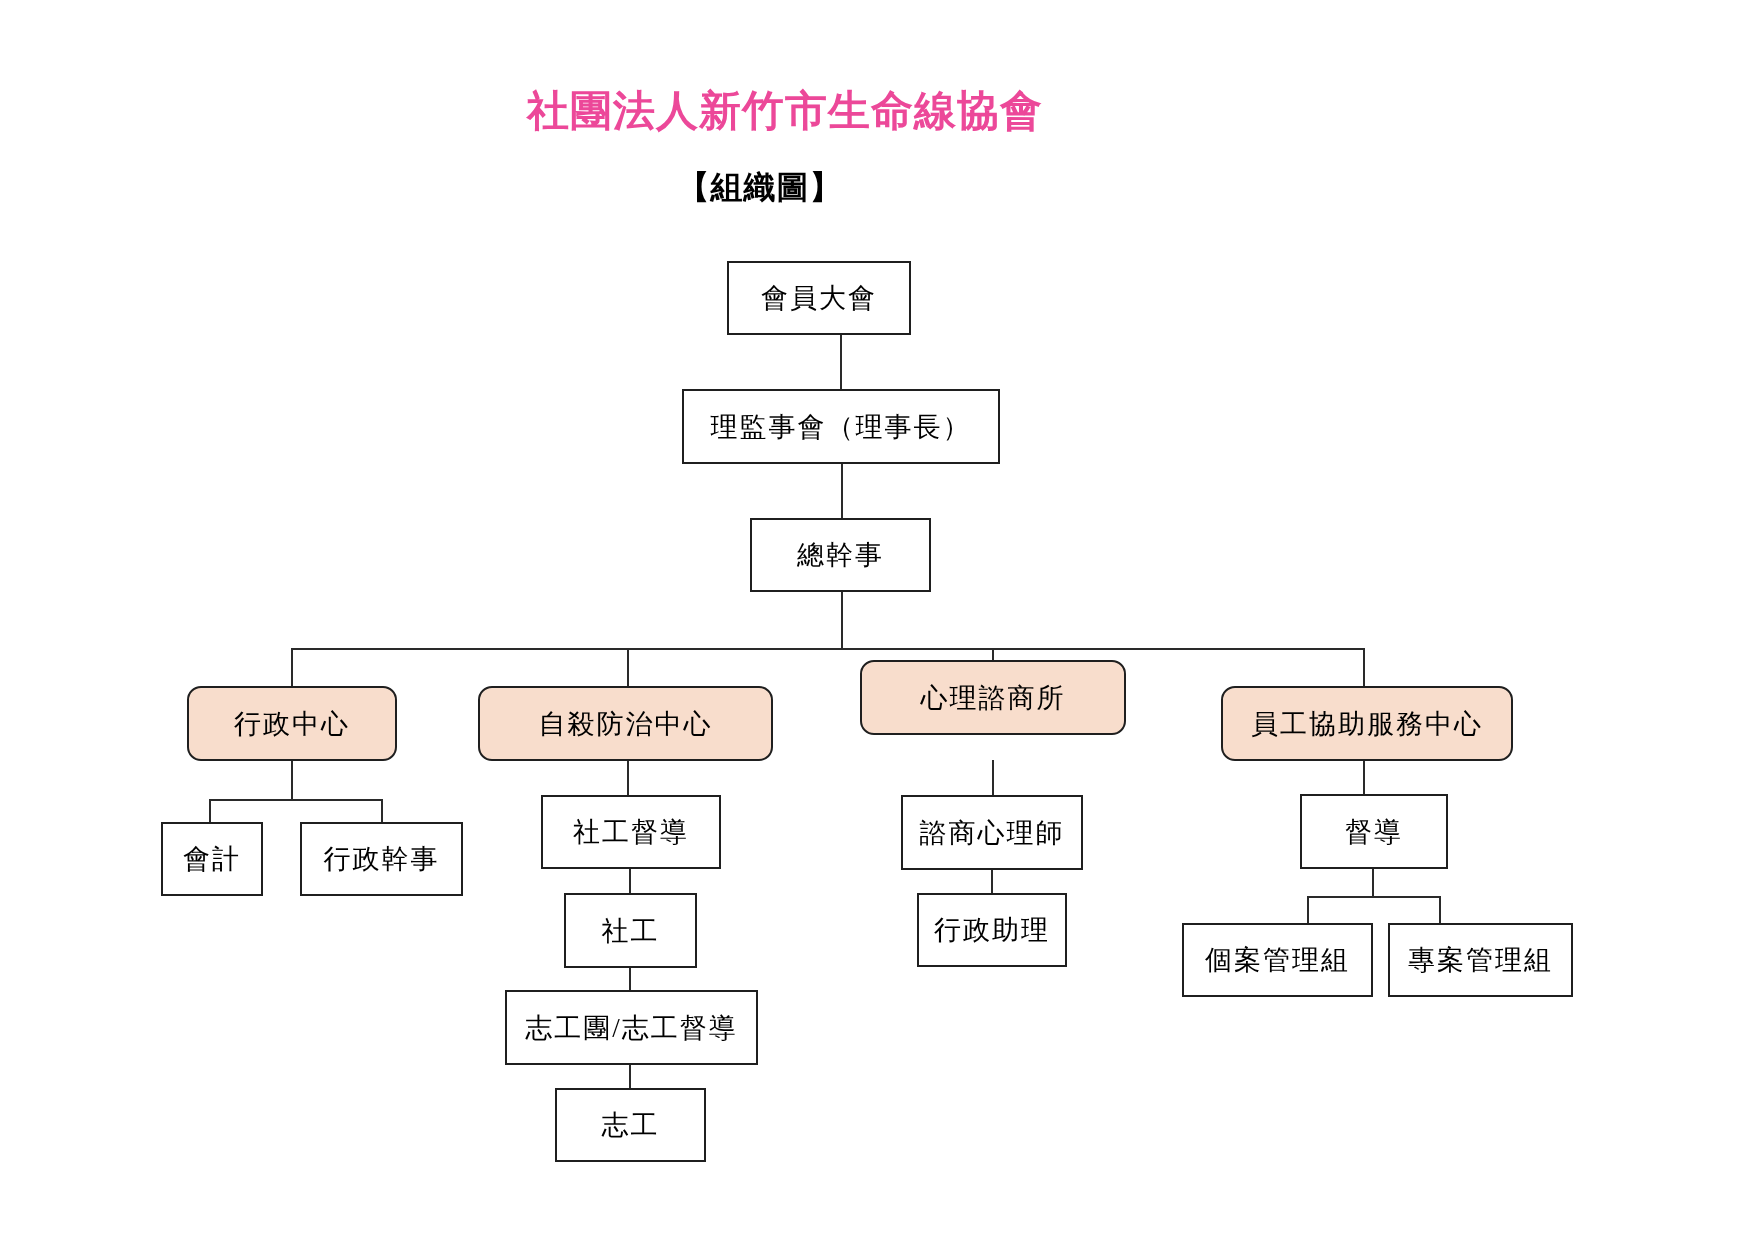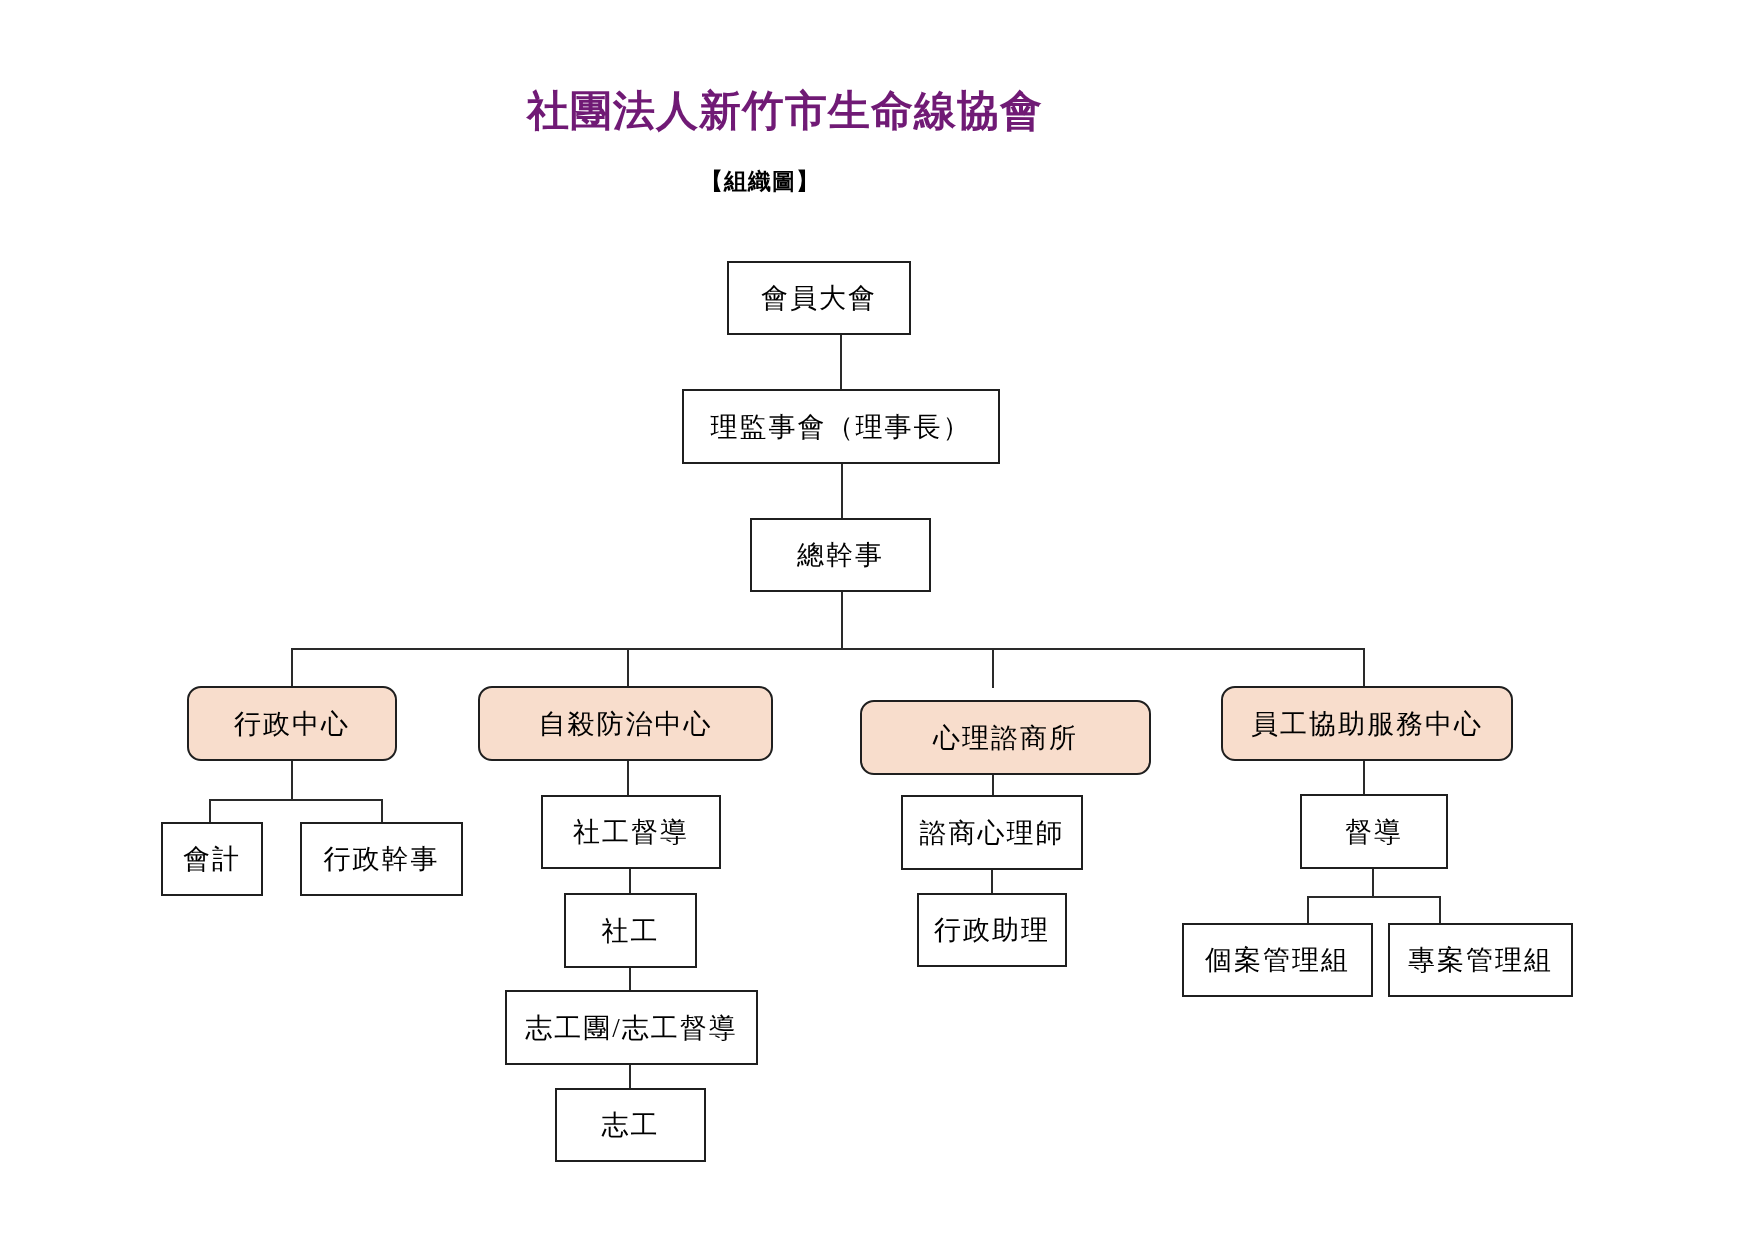--- a/index.html
+++ b/index.html
@@ -13,27 +13,27 @@
     color: #000000;
   }
   .doc-title {
     position: absolute;
     left: 185px; top: 84px; width: 1200px;
     text-align: center;
     font-size: 42px;
     font-weight: bold;
     letter-spacing: 1px;
     line-height: 1.3;
-    color: #701a75;
+    color: #ec4899;
   }
   .doc-subtitle {
     position: absolute;
     left: 160px; top: 166px; width: 1200px;
     text-align: center;
-    font-size: 23px;
+    font-size: 32px;
     font-weight: 600;
     letter-spacing: 1px;
     color: #000000;
   }
   .node {
     position: absolute;
     box-sizing: border-box;
     border: 2px solid #1f1f1f;
     background: #ffffff;
     display: flex;
@@ -98,21 +98,21 @@
   <div class="node" style="left:750px;top:518px;width:181px;height:74px">
     <span class="node-label">總幹事</span>
   </div>
 
   <div class="node hl" style="left:187px;top:686px;width:210px;height:75px">
     <span class="node-label">行政中心</span>
   </div>
   <div class="node hl" style="left:478px;top:686px;width:295px;height:75px">
     <span class="node-label">自殺防治中心</span>
   </div>
-  <div class="node hl" style="left:860px;top:700px;width:291px;height:75px">
+  <div class="node hl" style="left:860px;top:660px;width:266px;height:75px">
     <span class="node-label">心理諮商所</span>
   </div>
   <div class="node hl" style="left:1221px;top:686px;width:292px;height:75px">
     <span class="node-label">員工協助服務中心</span>
   </div>
 
   <div class="node" style="left:161px;top:822px;width:102px;height:74px">
     <span class="node-label">會計</span>
   </div>
   <div class="node" style="left:300px;top:822px;width:163px;height:74px">

